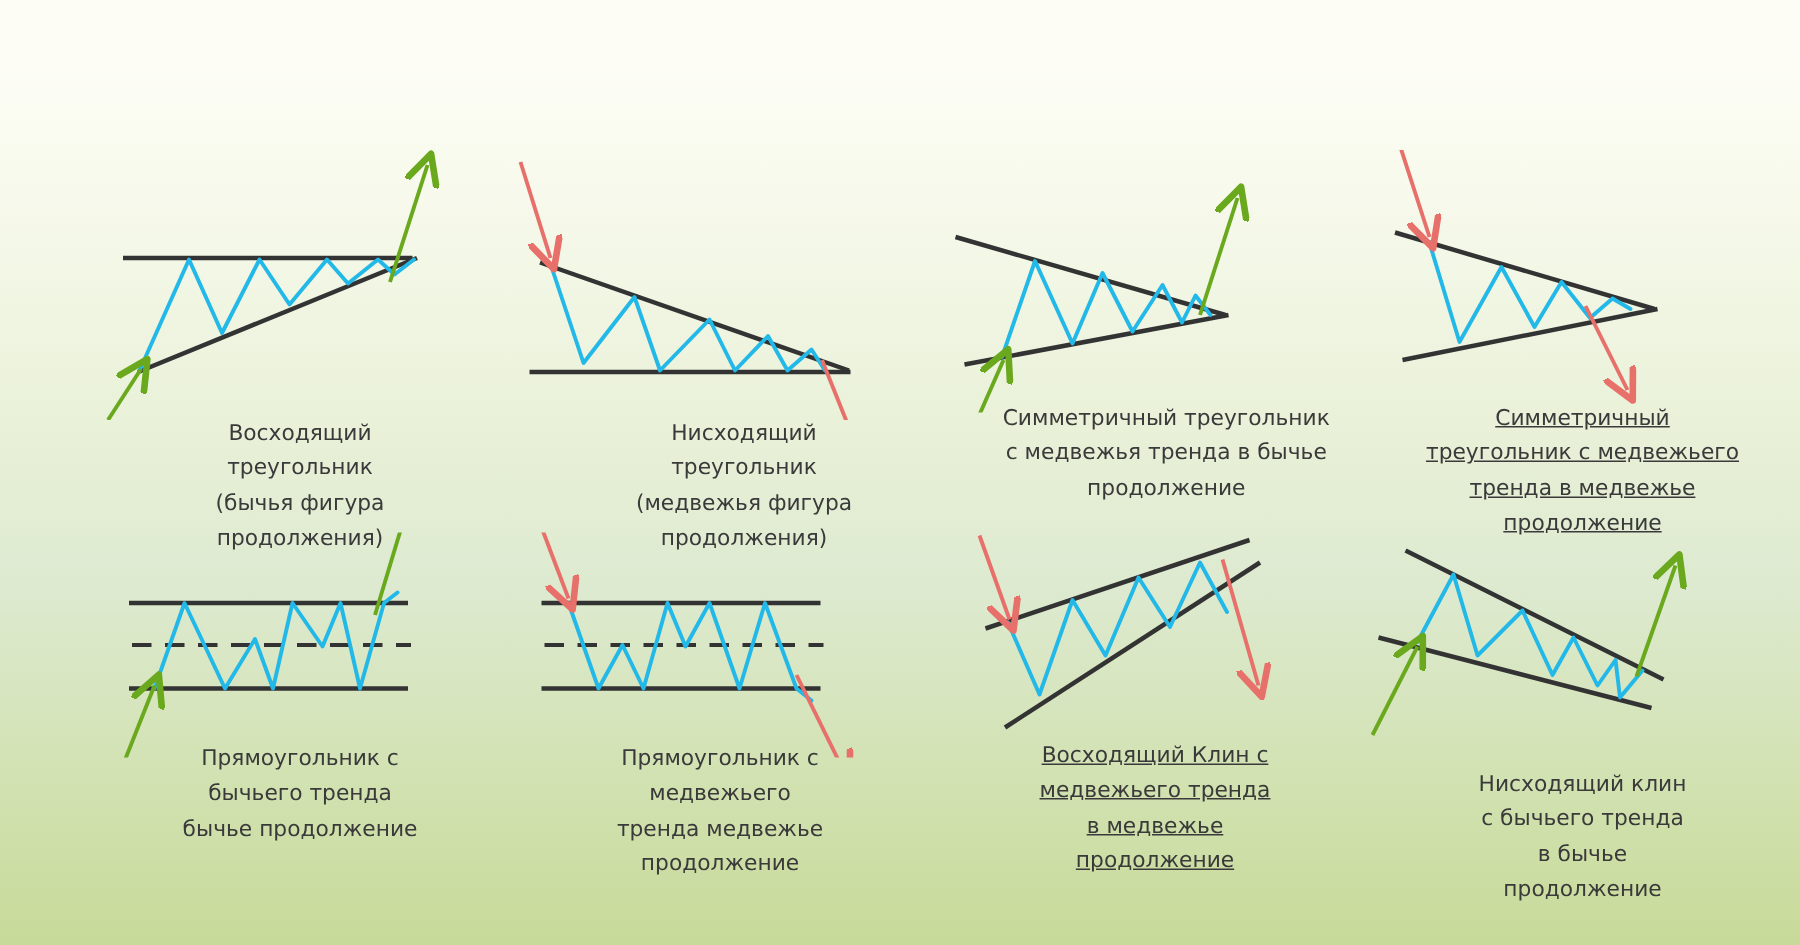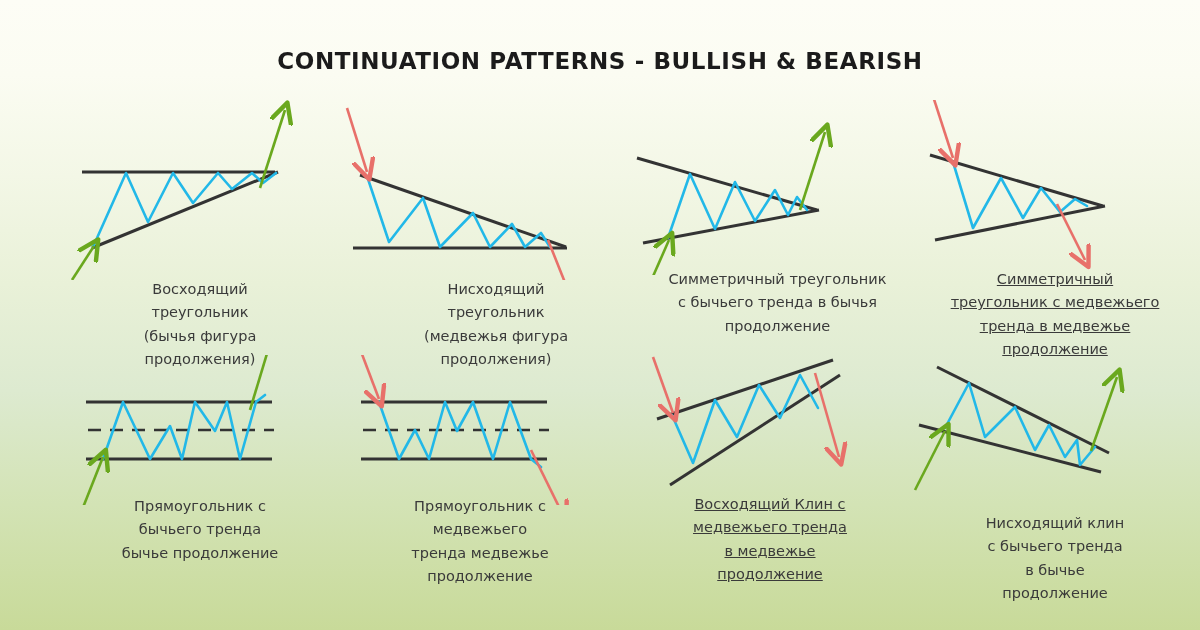--- a/index.html
+++ b/index.html
@@ -86,21 +86,20 @@
     -webkit-text-stroke: 1px rgba(120,128,96,0.45);
     text-shadow: 0 1px 0 rgba(255,255,255,0.25);
     white-space: nowrap;
   }
 </style>
 </head>
 <body>
 
 <div id="infographic">
 
-  <div id="title">CONTINUATION PATTERNS - BULLISH &amp; BEARISH</div>
 
   <div class="cell" id="cell-1">
     <svg class="diagram" width="280" height="180" viewBox="0 0 280 180">
       <defs>
         <marker id="ah-green-1" markerWidth="9" markerHeight="9" refX="5" refY="4.5" orient="auto">
           <path d="M0.5,0.7 L8,4.5 L0.5,8.3" fill="none" stroke="#6aa81e" stroke-width="1.7" stroke-linecap="round" stroke-linejoin="round"></path>
         </marker>
       </defs>
 
       <line x1="22" y1="72" x2="215" y2="72" stroke="#333333" stroke-width="3"></line>
@@ -155,21 +154,21 @@
 
       <line x1="18" y1="143" x2="194" y2="110" stroke="#333333" stroke-width="3"></line>
 
       <polyline points="43,138 65,74 90,129 110,82 130,121 150,90 163,115 172,97 182,110" fill="none" stroke="#22b8e8" stroke-width="2.6" stroke-linejoin="round" stroke-linecap="round"></polyline>
 
       <line x1="22" y1="190" x2="44" y2="140" stroke="#6aa81e" stroke-width="2.6" marker-end="url(#ah-green-3)"></line>
 
       <line x1="175" y1="110" x2="200" y2="32" stroke="#6aa81e" stroke-width="2.6" marker-end="url(#ah-green-3)"></line>
     </svg>
     <div class="caption" id="cap-3">Симметричный треугольник
-с бычьего тренда в бычья
+с медвежья тренда в бычье
 продолжение</div>
   </div>
 
   <div class="cell" id="cell-4">
     <svg class="diagram" width="295" height="175" viewBox="0 0 295 175">
       <defs>
         <marker id="ah-red-4" markerWidth="9" markerHeight="9" refX="5" refY="4.5" orient="auto">
           <path d="M0.5,0.7 L8,4.5 L0.5,8.3" fill="none" stroke="#e8706a" stroke-width="1.7" stroke-linecap="round" stroke-linejoin="round"></path>
         </marker>
       </defs>

